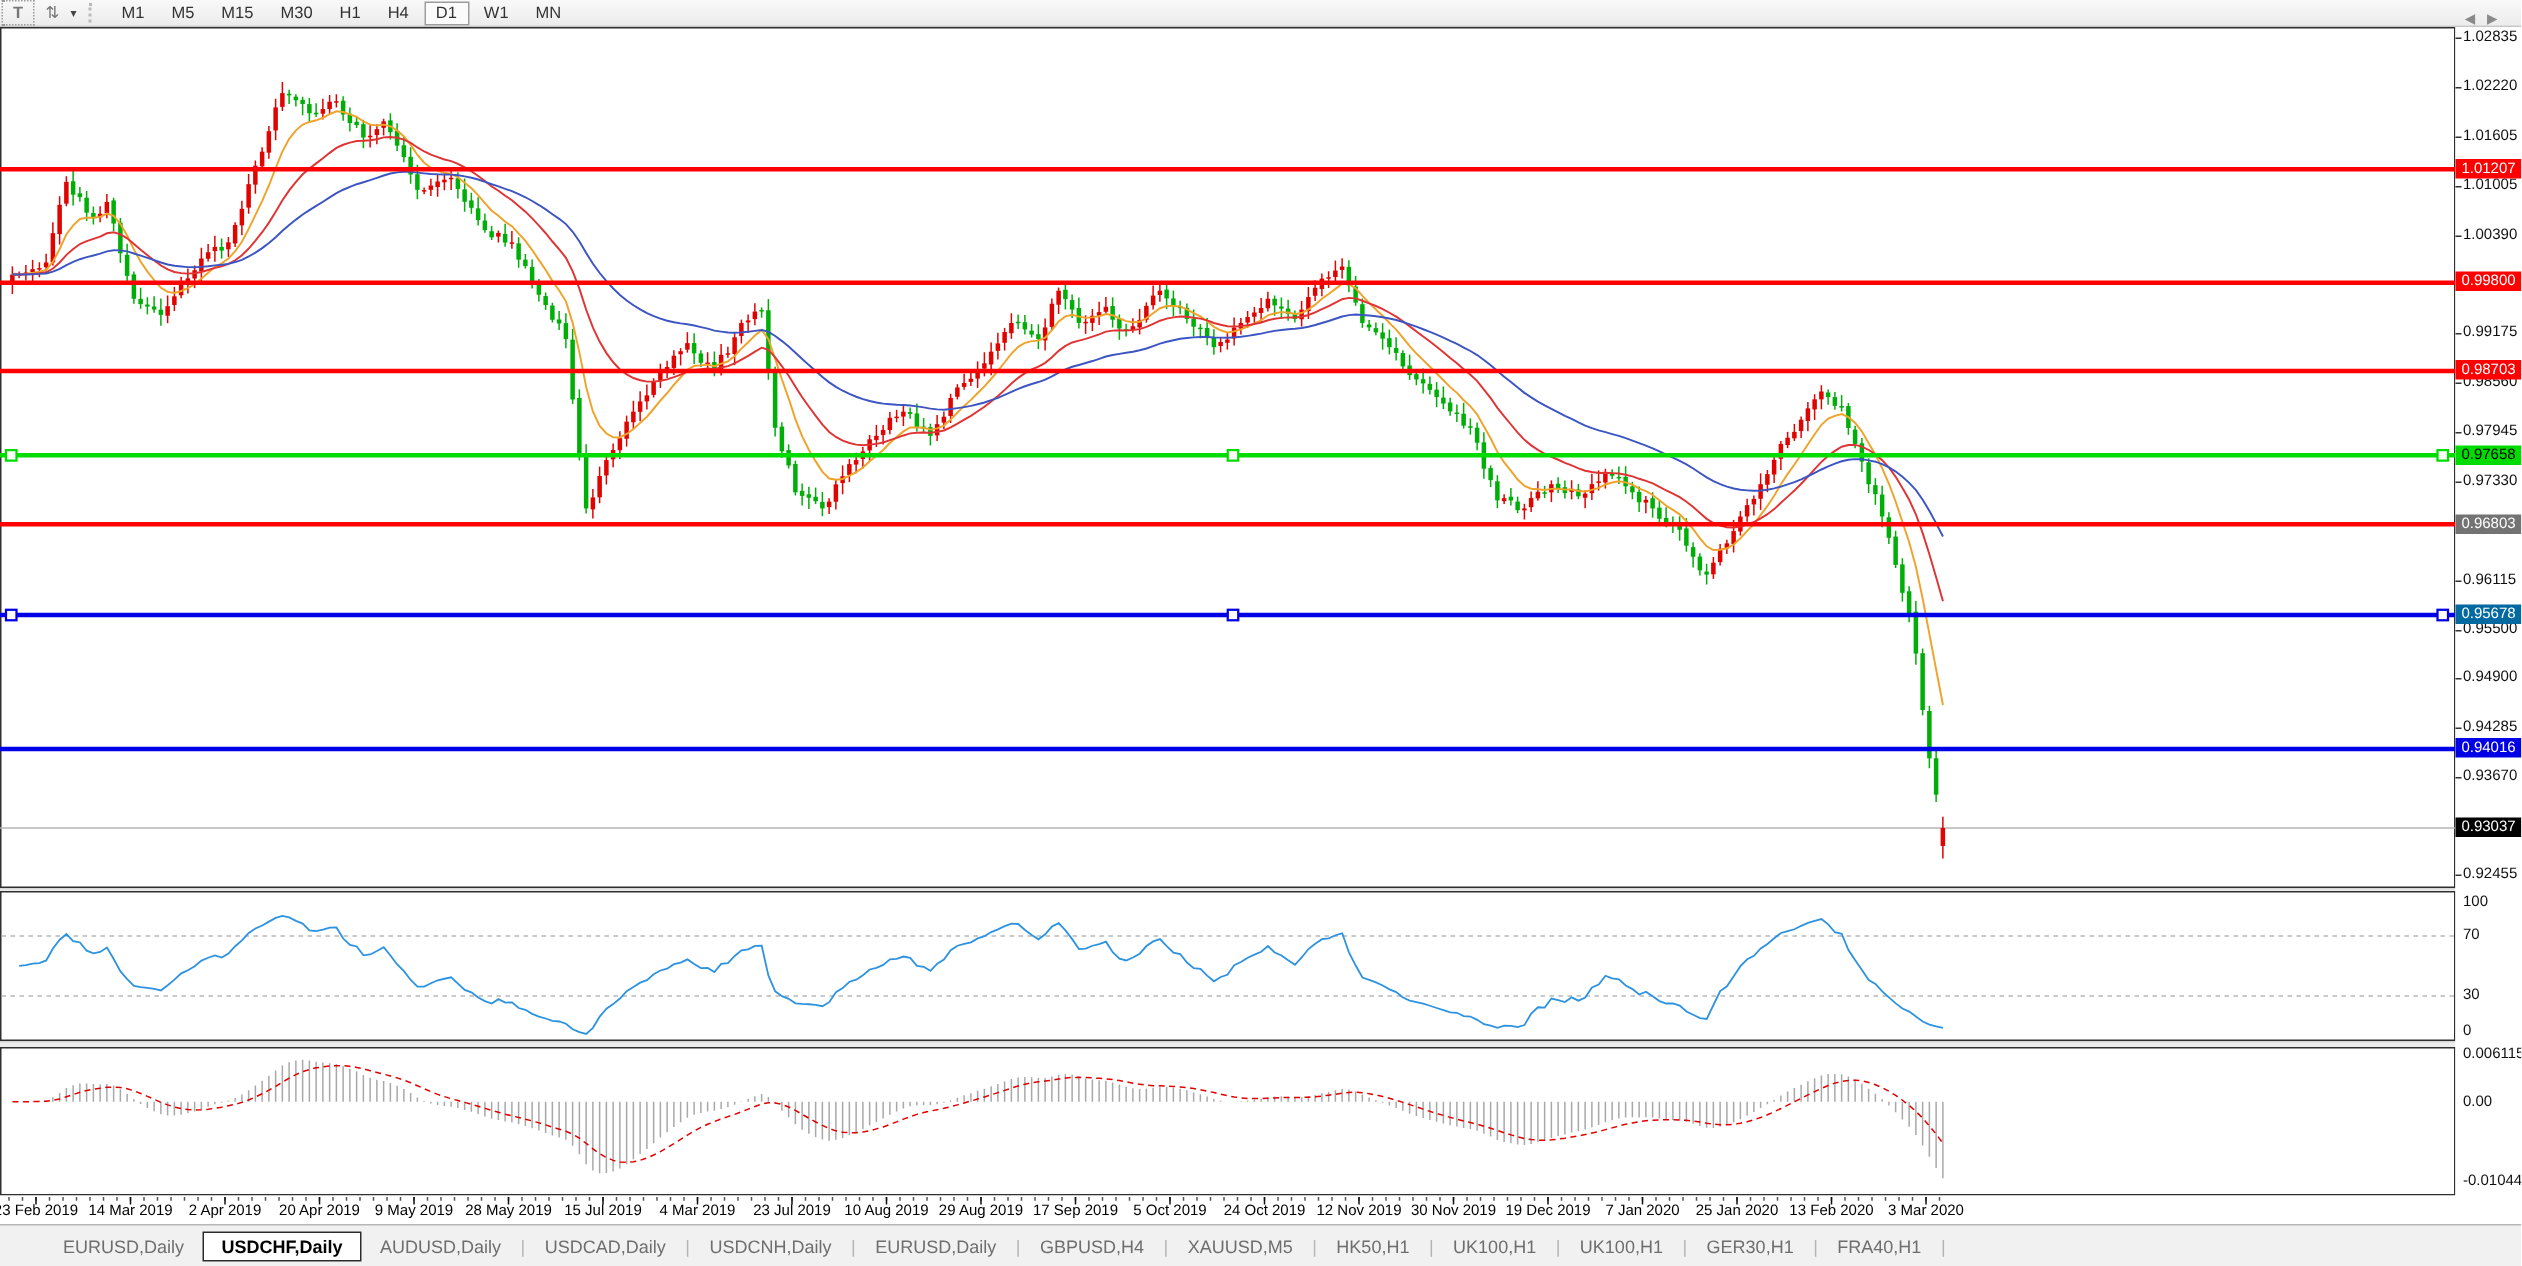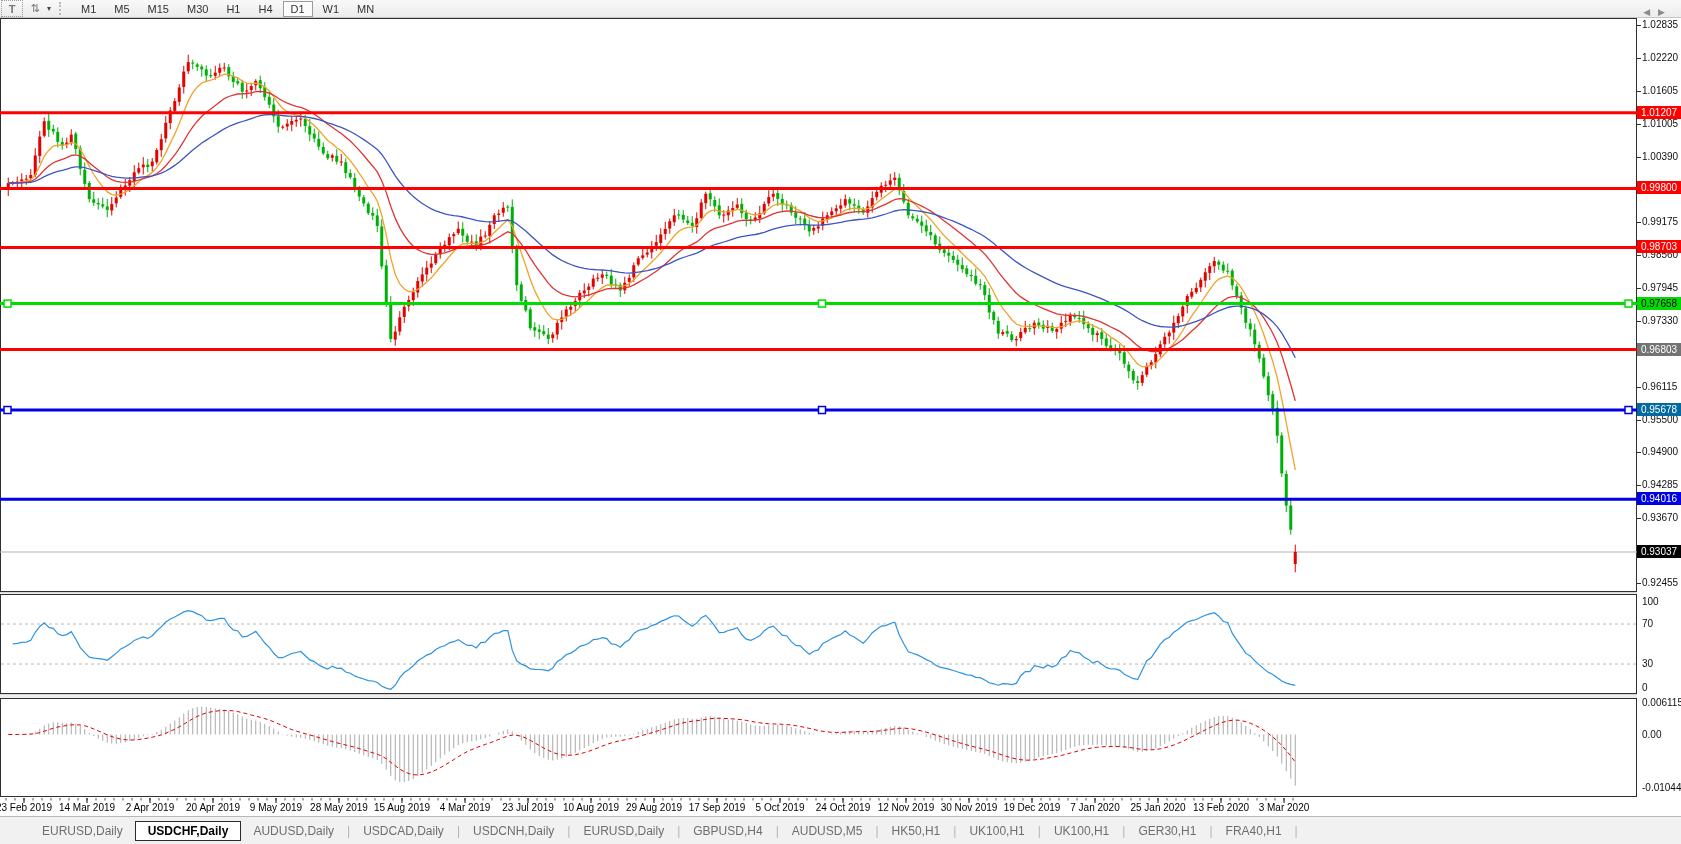--- a/index.html
+++ b/index.html
@@ -1191,21 +1191,21 @@
         <line x1="1158" x2="1158" y1="0" y2="5" stroke="#111" stroke-width="1"></line>
         <line x1="1221" x2="1221" y1="0" y2="5" stroke="#111" stroke-width="1"></line>
         <line x1="1284" x2="1284" y1="0" y2="5" stroke="#111" stroke-width="1"></line>
       </svg>
   <div class="date-label" style="left:24px;">23 Feb 2019</div>
       <div class="date-label" style="left:87px;">14 Mar 2019</div>
       <div class="date-label" style="left:150px;">2 Apr 2019</div>
       <div class="date-label" style="left:213px;">20 Apr 2019</div>
       <div class="date-label" style="left:276px;">9 May 2019</div>
       <div class="date-label" style="left:339px;">28 May 2019</div>
-      <div class="date-label" style="left:402px;">15 Aug 2019</div>
+      <div class="date-label" style="left:402px;">15 Jul 2019</div>
       <div class="date-label" style="left:465px;">4 Mar 2019</div>
       <div class="date-label" style="left:528px;">23 Jul 2019</div>
       <div class="date-label" style="left:591px;">10 Aug 2019</div>
       <div class="date-label" style="left:654px;">29 Aug 2019</div>
       <div class="date-label" style="left:717px;">17 Sep 2019</div>
       <div class="date-label" style="left:780px;">5 Oct 2019</div>
       <div class="date-label" style="left:843px;">24 Oct 2019</div>
       <div class="date-label" style="left:906px;">12 Nov 2019</div>
       <div class="date-label" style="left:969px;">30 Nov 2019</div>
       <div class="date-label" style="left:1032px;">19 Dec 2019</div>
@@ -1222,21 +1222,21 @@
       <span class="tab">AUDUSD,Daily</span>
       <span class="tab-sep">|</span>
       <span class="tab">USDCAD,Daily</span>
       <span class="tab-sep">|</span>
       <span class="tab">USDCNH,Daily</span>
       <span class="tab-sep">|</span>
       <span class="tab">EURUSD,Daily</span>
       <span class="tab-sep">|</span>
       <span class="tab">GBPUSD,H4</span>
       <span class="tab-sep">|</span>
-      <span class="tab">AUDUSD,M5</span>
+      <span class="tab">XAUUSD,M5</span>
       <span class="tab-sep">|</span>
       <span class="tab">HK50,H1</span>
       <span class="tab-sep">|</span>
       <span class="tab">UK100,H1</span>
       <span class="tab-sep">|</span>
       <span class="tab">UK100,H1</span>
       <span class="tab-sep">|</span>
       <span class="tab">GER30,H1</span>
       <span class="tab-sep">|</span>
       <span class="tab">FRA40,H1</span>

